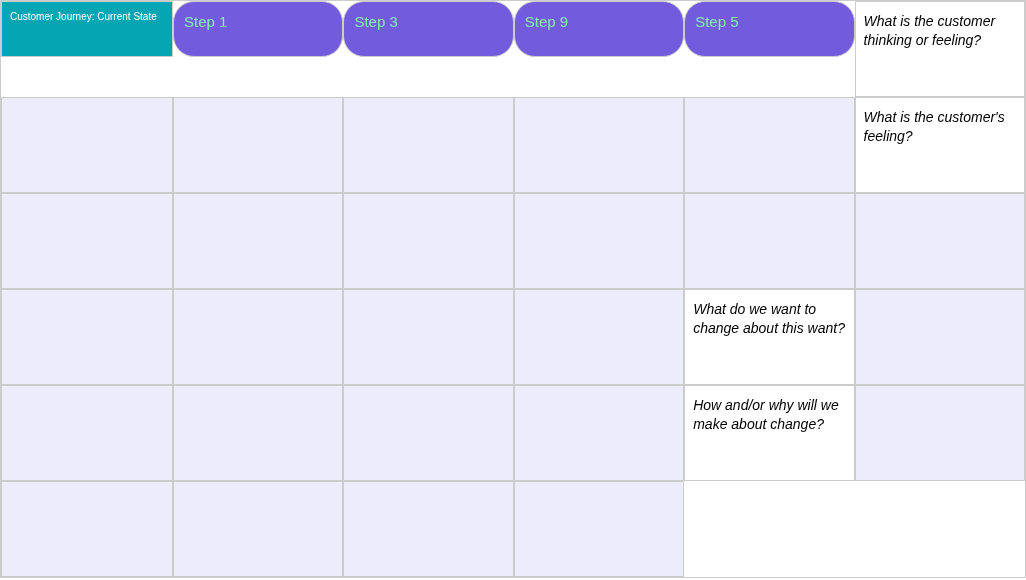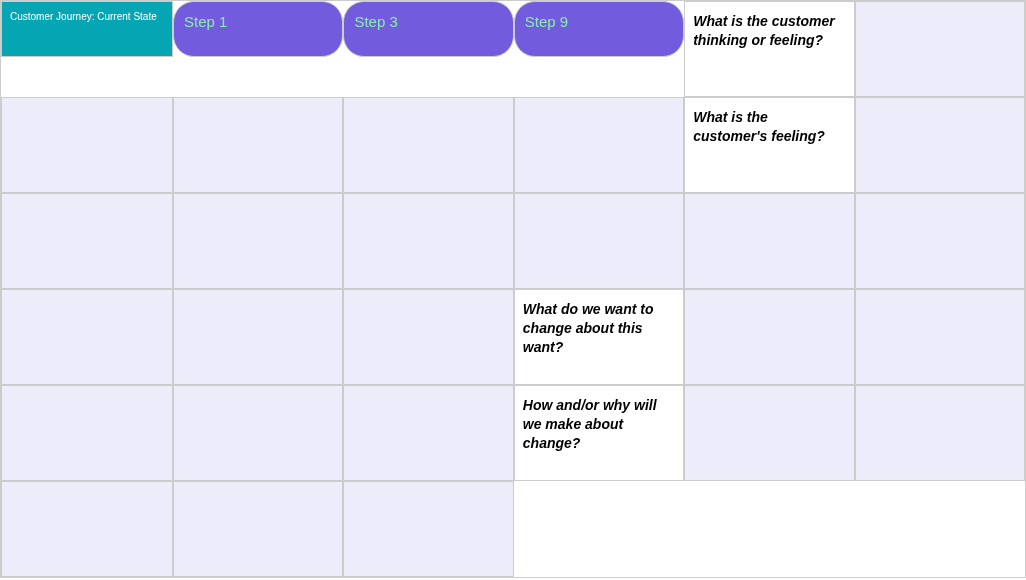--- a/index.html
+++ b/index.html
@@ -41,21 +41,20 @@
       border-radius: 21px;
     }
     .row-label {
       background: #ffffff;
       color: #000000;
       font-style: italic;
       font-size: 14px;
       line-height: 1.35;
       height: 96px;
       padding: 10px 8px;
-      font-weight: bold;
     }
     .data-cell {
       background: #edecfa;
       height: 96px;
     }
   </style>
 </head>
 <body>
 
 <div class="journey-table">
@@ -64,20 +63,23 @@
     <span>Customer Journey: Current State</span>
   </div>
   <div class="cell header-step">
     <span>Step 1</span>
   </div>
   <div class="cell header-step">
     <span>Step 3</span>
   </div>
   <div class="cell header-step">
     <span>Step 9</span>
+  </div>
+  <div class="cell header-step">
+    <span>Step 5</span>
   </div>
 
   <div class="cell row-label">
     <span>What is the customer thinking or feeling?</span>
   </div>
   <div class="cell data-cell"></div>
   <div class="cell data-cell"></div>
   <div class="cell data-cell"></div>
   <div class="cell data-cell"></div>
   <div class="cell data-cell"></div>

